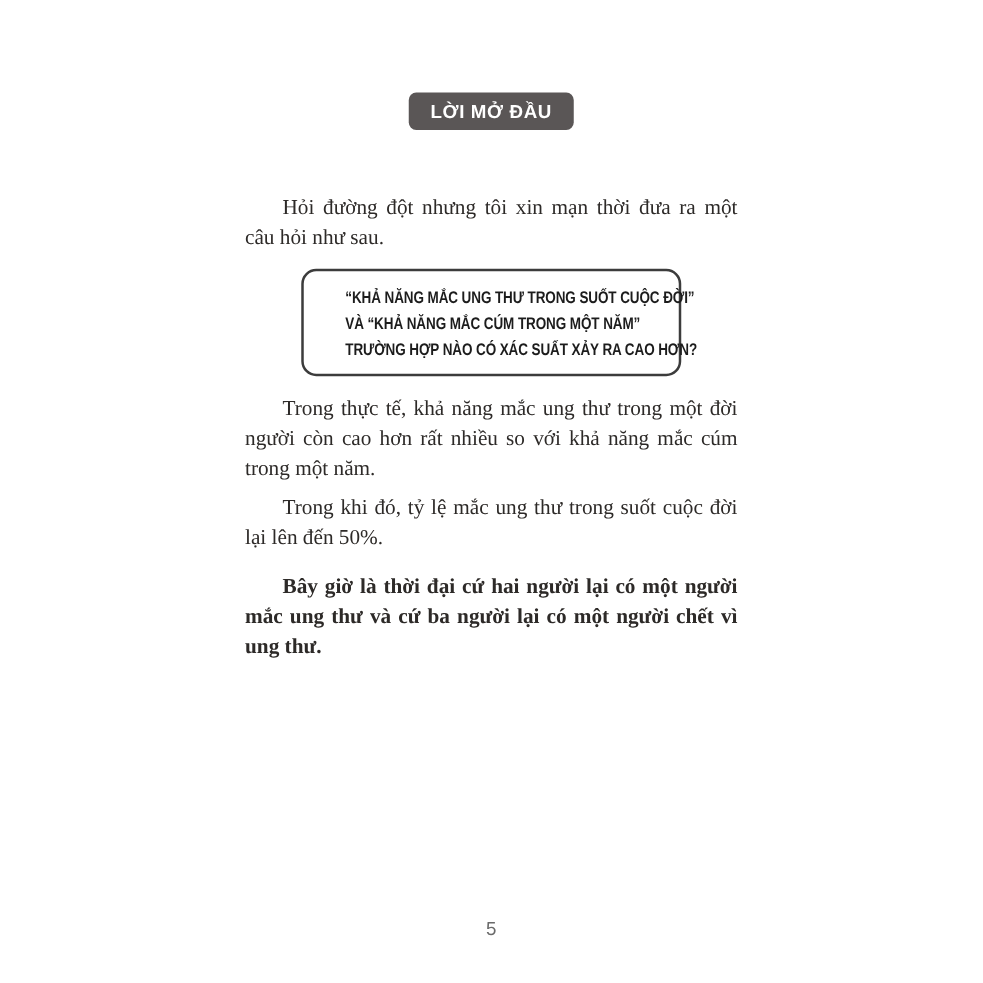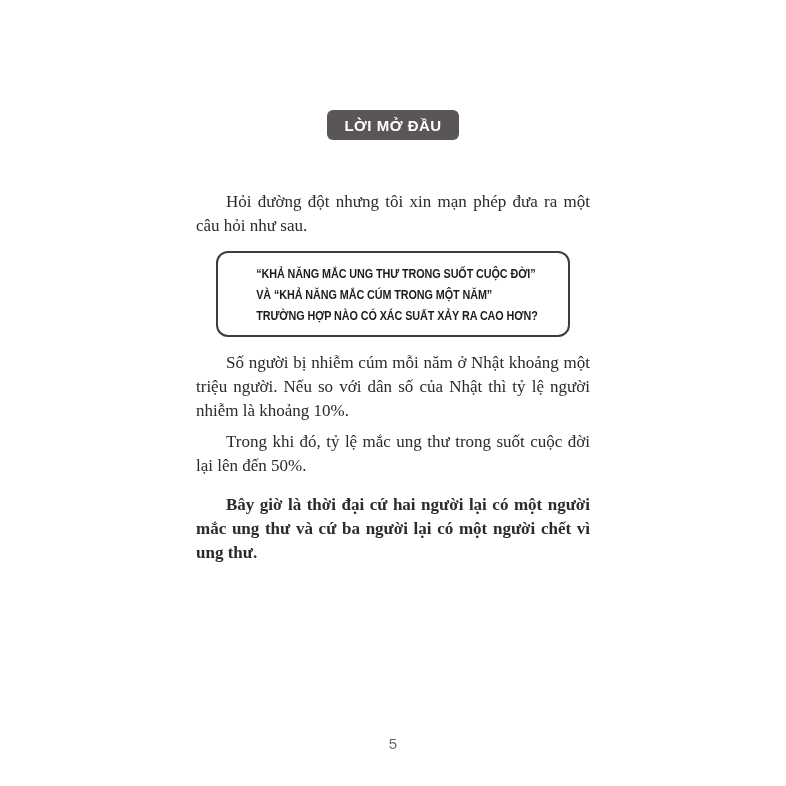--- a/index.html
+++ b/index.html
@@ -8,21 +8,21 @@
     background: #ffffff;
   }
   .page {
     position: relative;
     width: 786px;
     height: 786px;
     background: #ffffff;
     overflow: hidden;
   }
   .badge-row {
-    padding-top: 110px;
+    padding-top: 74px;
     text-align: center;
   }
   .badge {
     display: inline-block;
     background: #5a5656;
     color: #ffffff;
     font-family: "Liberation Sans", sans-serif;
     font-weight: bold;
     font-size: 15px;
     letter-spacing: 0.5px;
@@ -41,26 +41,26 @@
   .para {
     margin: 0 0 7px 0;
     text-indent: 30px;
   }
   .para.bold {
     font-weight: bold;
     margin-top: 15px;
   }
   .question-box {
     box-sizing: border-box;
-    width: 354px;
+    width: 304px;
     margin: 13px auto 14px auto;
     border: 2px solid #3c3c3c;
     border-radius: 12px;
     padding: 10px 4px 9px 4px;
-    text-align: left;
+    text-align: right;
     color: #1c1c1c;
   }
   .qline {
     font-family: "Liberation Sans", sans-serif;
     font-weight: bold;
     font-size: 13.5px;
     line-height: 21px;
     white-space: nowrap;
     transform: scaleX(0.8);
     transform-origin: center;
@@ -81,31 +81,31 @@
 <body>
 
 <div class="page">
 
   <div class="badge-row">
     <span class="badge">LỜI MỞ ĐẦU</span>
   </div>
 
   <div class="content">
 
-    <p class="para">Hỏi đường đột nhưng tôi xin mạn phép đưa ra một câu hỏi như sau.</p>
+    <p class="para">Hỏi đường đột nhưng tôi xin mạn thời đưa ra một câu hỏi như sau.</p>
 
     <div class="question-box">
       <div class="qline">“KHẢ NĂNG MẮC UNG THƯ TRONG SUỐT CUỘC ĐỜI”</div>
       <div class="qline">VÀ “KHẢ NĂNG MẮC CÚM TRONG MỘT NĂM”</div>
       <div class="qline">TRƯỜNG HỢP NÀO CÓ XÁC SUẤT XẢY RA CAO HƠN?</div>
     </div>
 
 
+    <p class="para">Trong thực tế, khả năng mắc ung thư trong một đời người còn cao hơn rất nhiều so với khả năng mắc cúm trong một năm.</p>
 
-    <p class="para">Số người bị nhiễm cúm mỗi năm ở Nhật khoảng một triệu người. Nếu so với dân số của Nhật thì tỷ lệ người nhiễm là khoảng 10%.</p>
 
     <p class="para">Trong khi đó, tỷ lệ mắc ung thư trong suốt cuộc đời lại lên đến 50%.</p>
 
     <p class="para bold">Bây giờ là thời đại cứ hai người lại có một người mắc ung thư và cứ ba người lại có một người chết vì ung thư.</p>
 
   </div>
 
   <div class="page-number">5</div>
 
 </div>

